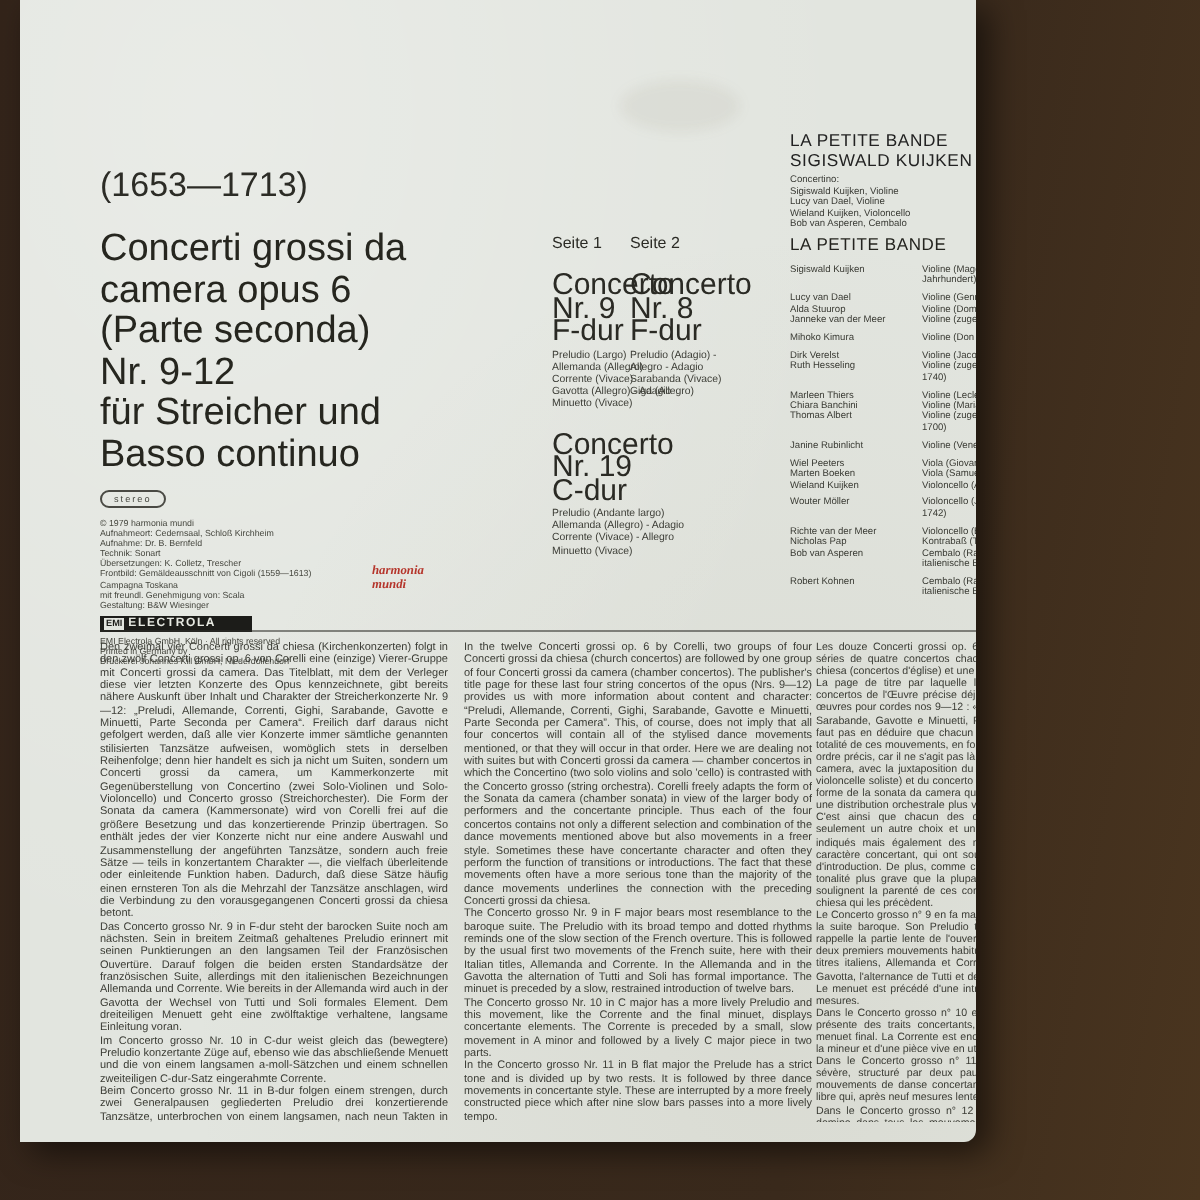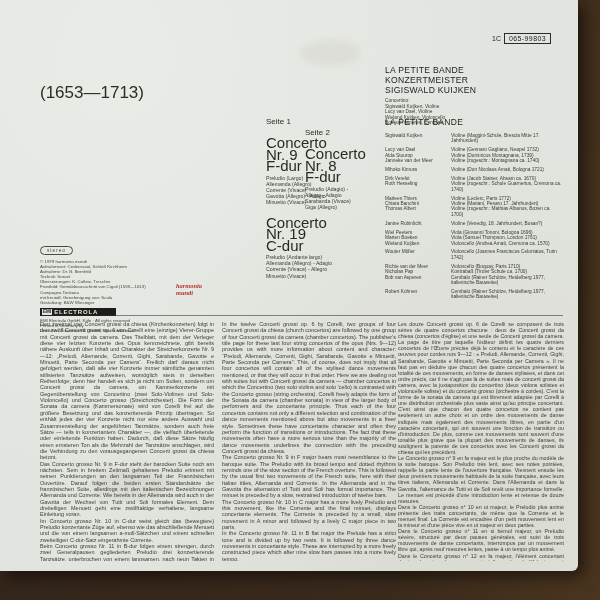--- a/index.html
+++ b/index.html
@@ -2,21 +2,21 @@
 <html><head>
 <meta charset="utf-8">
 <style>
   html,body{width:600px;height:600px;margin:0;overflow:hidden;}
   body{
     background:linear-gradient(100deg,#33241a 0%,#3a2a1c 70%,#4a351f 100%);
     font-family:"Liberation Sans",sans-serif;
     position:relative;
   }
   .cover{
-    position:absolute;left:0;top:0;width:578px;height:571px;
+    position:absolute;left:10px;top:0;width:478px;height:571px;
     background:
       radial-gradient(ellipse at 20% 10%, rgba(255,255,255,.25), rgba(255,255,255,0) 60%),
       radial-gradient(ellipse at 80% 90%, rgba(140,130,100,.10), rgba(140,130,100,0) 55%),
       #e2e5df;
     border-bottom-right-radius:6px;
     box-shadow:6px 5px 16px rgba(0,0,0,.55);
     color:#26271f;
     overflow:hidden;
   }
   .stain{position:absolute;border-radius:50%;background:rgba(120,105,75,.07);filter:blur(3px);}
@@ -29,21 +29,21 @@
   .ens-top .big{font-size:8.6px;line-height:10px;letter-spacing:.3px;color:#222;}
   .ens-top .tiny{margin-top:3px;font-size:4.8px;line-height:5.5px;color:#3a3b35;}
   
   .composer-row{position:absolute;left:40px;top:83px;display:flex;align-items:baseline;gap:7px;}
   .composer{font-size:24px;letter-spacing:.5px;color:#26261f;}
   .dates{font-size:17px;color:#2c2c26;}
   
   .work{position:absolute;left:40px;top:115px;width:185px;font-size:19px;line-height:20.6px;color:#26261f;}
   
   .side{position:absolute;top:117px;width:82px;}
-  .side.s1{left:222px;margin-left:44px;} .side.s2{left:305px;margin-top:11px;}
+  .side.s1{left:222px;margin-left:44px;} .side.s2{left:305px;}
   .side .slabel{font-size:8px;color:#2b2b25;}
   .concerto{margin-top:11px;}
   .concerto .cname{font-size:15px;line-height:11.5px;color:#2a2a24;}
   .concerto .mov{margin-top:3px;font-size:5.2px;line-height:6.2px;color:#3c3d36;}
   
   .band{position:absolute;left:385px;top:117px;width:180px;}
   .band .bheader{font-size:8.5px;letter-spacing:.3px;color:#24241f;margin-bottom:6px;}
   .brow{display:flex;align-items:flex-start;font-size:4.8px;line-height:5.4px;color:#3a3b34;}
   .brow .bname{width:66px;flex:none;}
   .brow .binstr{width:112px;}
@@ -73,36 +73,41 @@
   <div class="stain" style="left:90px;top:470px;width:80px;height:30px;"></div>
 
   <div class="catalog">
     <span>1C</span>
     <span class="box">065-99803</span>
   </div>
 
   <div class="ens-top">
     <div class="big">
       <div>LA PETITE BANDE</div>
-      <div>KONZERTMEISTER</div>
       <div>SIGISWALD KUIJKEN</div>
     </div>
     <div class="tiny">
       <div>Concertino:</div>
       <div class="pre">Sigiswald Kuijken, Violine
 Lucy van Dael, Violine
 Wieland Kuijken, Violoncello
 Bob van Asperen, Cembalo</div>
     </div>
   </div>
 
   <div class="composer-row">
     <span class="dates">(1653—1713)</span>
   </div>
 
+  <div class="work pre">Concerti grossi da
+camera opus 6
+(Parte seconda)
+Nr. 9-12
+für Streicher und
+Basso continuo</div>
 
   <div class="side s1">
     <div class="slabel">Seite 1</div>
     <div class="concerto">
       <div class="cname">Concerto Nr. 9</div>
       <div class="cname">F-dur</div>
       <div class="mov pre">Preludio (Largo)
 Allemanda (Allegro)
 Corrente (Vivace)
 Gavotta (Allegro) - Adagio

